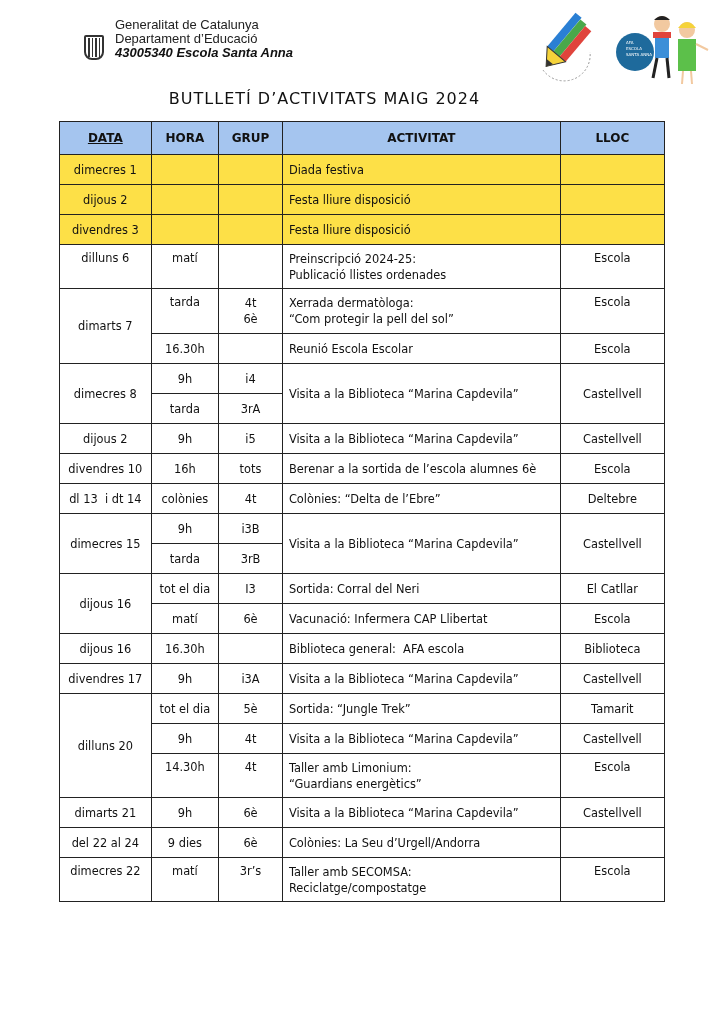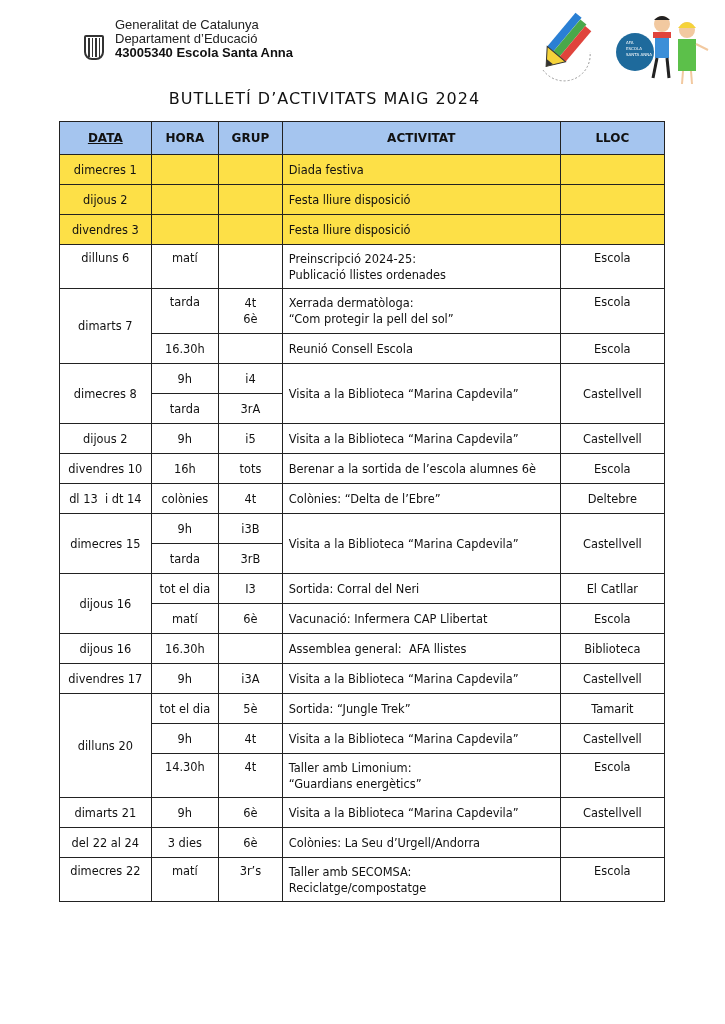--- a/index.html
+++ b/index.html
@@ -1,21 +1,21 @@
 <!DOCTYPE html>
 <html><head>
 <meta charset="utf-8">
 <style>
   html, body { margin: 0; padding: 0; background: #ffffff; }
   body { width: 725px; height: 1024px; position: relative; overflow: hidden; font-family: "Liberation Sans", "DejaVu Sans", sans-serif; color: #111; }
   .header { position: absolute; left: 84px; top: 18px; display: flex; align-items: flex-end; }
   .crest { width: 20px; height: 25px; margin-right: 11px; margin-top: 3px; display: flex; gap: 2px; padding: 1px 2px; box-sizing: border-box; border: 2px solid #333; border-radius: 2px 2px 8px 8px; background: #fff; }
   .crest span { flex: 1; background: #333; }
   .org { font-size: 13px; line-height: 14px; color: #222; }
-  .org .school { font-weight: bold; color: #111; }
+  .org .school { font-weight: bold; color: #111; font-style: italic; }
   .logo-pencil { position: absolute; left: 535px; top: 12px; width: 60px; height: 70px; }
   .logo-afa { position: absolute; left: 615px; top: 12px; width: 95px; height: 75px; }
   .title { position: absolute; left: 0; width: 649px; top: 89px; text-align: center; font-family: "DejaVu Sans", sans-serif; font-size: 16px; letter-spacing: 1px; font-weight: normal; color: #111; }
   table { position: absolute; left: 59px; top: 121px; border-collapse: collapse; width: 606px; font-family: "DejaVu Sans", sans-serif; font-size: 11.4px; }
   th, td { border: 1px solid #222; padding: 0; }
   th { background: #a5c5ef; height: 32px; font-weight: bold; font-size: 12px; color: #111; }
   td { height: 29px; }
   td.c { text-align: center; }
   td.l { text-align: left; padding-left: 6px; }
   td.top { vertical-align: top; padding-top: 6px; }
@@ -117,21 +117,21 @@
       <td class="c top">tarda</td>
       <td class="c top ml">4t
 6è</td>
       <td class="l top ml">Xerrada dermatòloga:
   “Com protegir la pell del sol”</td>
       <td class="c top">Escola</td>
     </tr>
     <tr>
       <td class="c">16.30h</td>
       <td></td>
-      <td class="l">Reunió Consell Escola</td>
+      <td class="l">Reunió Escola Escolar</td>
       <td class="c">Escola</td>
     </tr>
     <tr>
       <td class="c" rowspan="2">dimecres 8</td>
       <td class="c">9h</td>
       <td class="c">i4</td>
       <td class="l" rowspan="2">Visita a la Biblioteca “Marina Capdevila”</td>
       <td class="c" rowspan="2">Castellvell</td>
     </tr>
     <tr>
@@ -180,21 +180,21 @@
     <tr>
       <td class="c">matí</td>
       <td class="c">6è</td>
       <td class="l">Vacunació: Infermera CAP Llibertat</td>
       <td class="c">Escola</td>
     </tr>
     <tr>
       <td class="c">dijous 16</td>
       <td class="c">16.30h</td>
       <td></td>
-      <td class="l" style="white-space:pre">Assemblea general:  AFA llistes</td>
+      <td class="l" style="white-space:pre">Biblioteca general:  AFA escola</td>
       <td class="c">Biblioteca</td>
     </tr>
     <tr>
       <td class="c">divendres 17</td>
       <td class="c">9h</td>
       <td class="c">i3A</td>
       <td class="l">Visita a la Biblioteca “Marina Capdevila”</td>
       <td class="c">Castellvell</td>
     </tr>
     <tr>
@@ -219,21 +219,21 @@
     </tr>
     <tr>
       <td class="c">dimarts 21</td>
       <td class="c">9h</td>
       <td class="c">6è</td>
       <td class="l">Visita a la Biblioteca “Marina Capdevila”</td>
       <td class="c">Castellvell</td>
     </tr>
     <tr>
       <td class="c">del 22 al 24</td>
-      <td class="c">3 dies</td>
+      <td class="c">9 dies</td>
       <td class="c">6è</td>
       <td class="l">Colònies: La Seu d’Urgell/Andorra</td>
       <td></td>
     </tr>
     <tr style="height:44px">
       <td class="c top">dimecres 22</td>
       <td class="c top">matí</td>
       <td class="c top">3r’s</td>
       <td class="l top ml">Taller amb SECOMSA:
 Reciclatge/compostatge</td>

